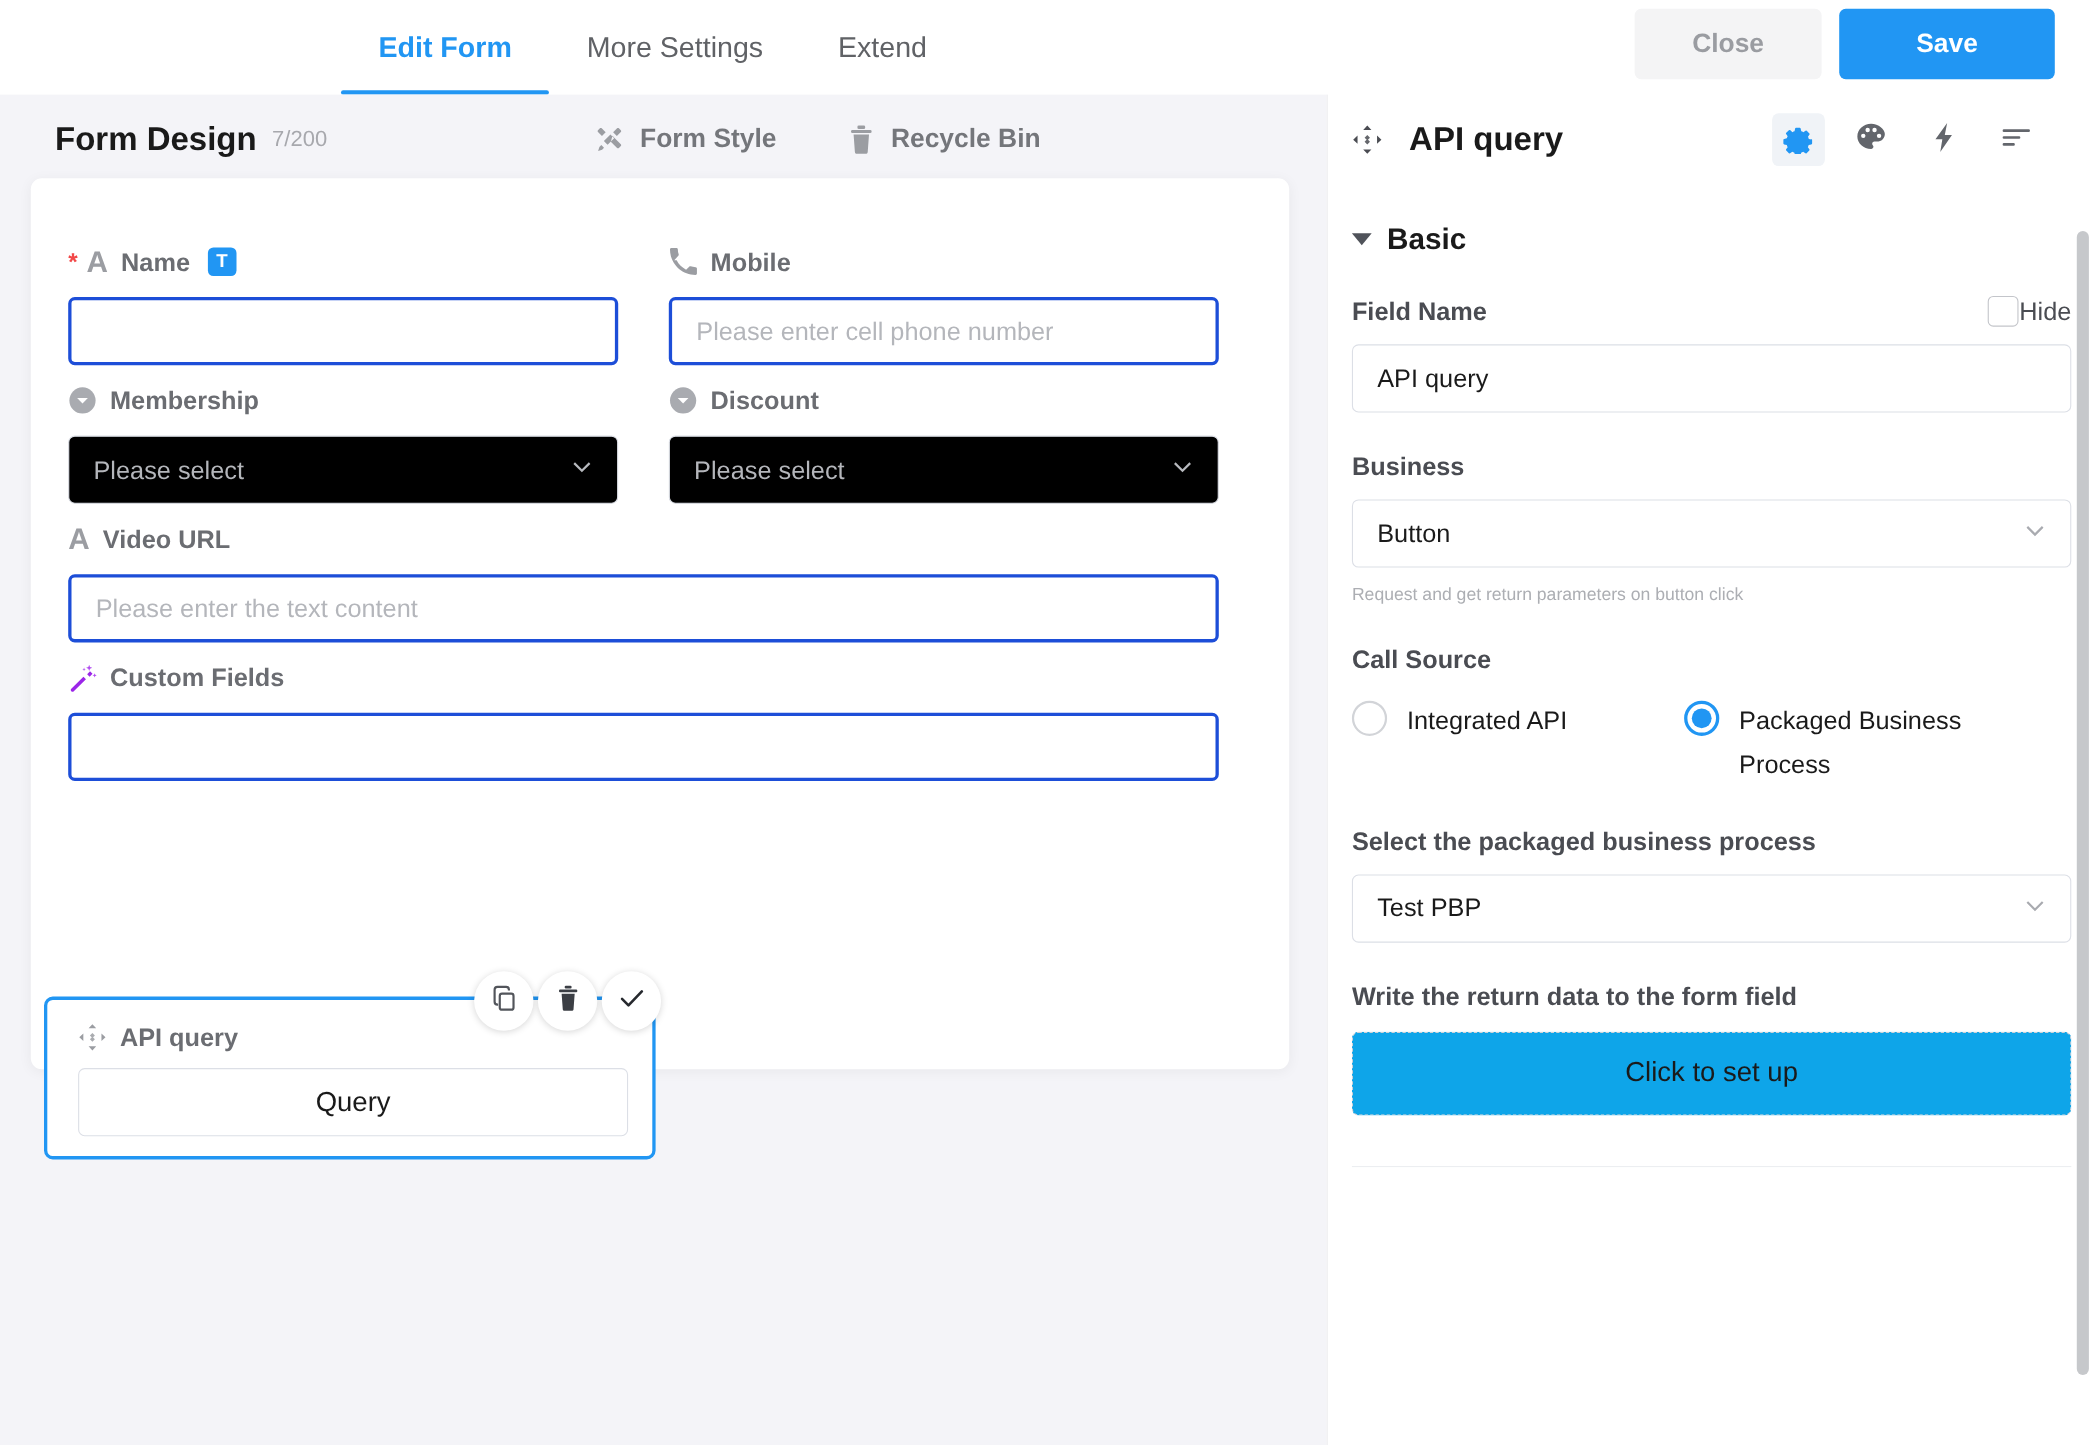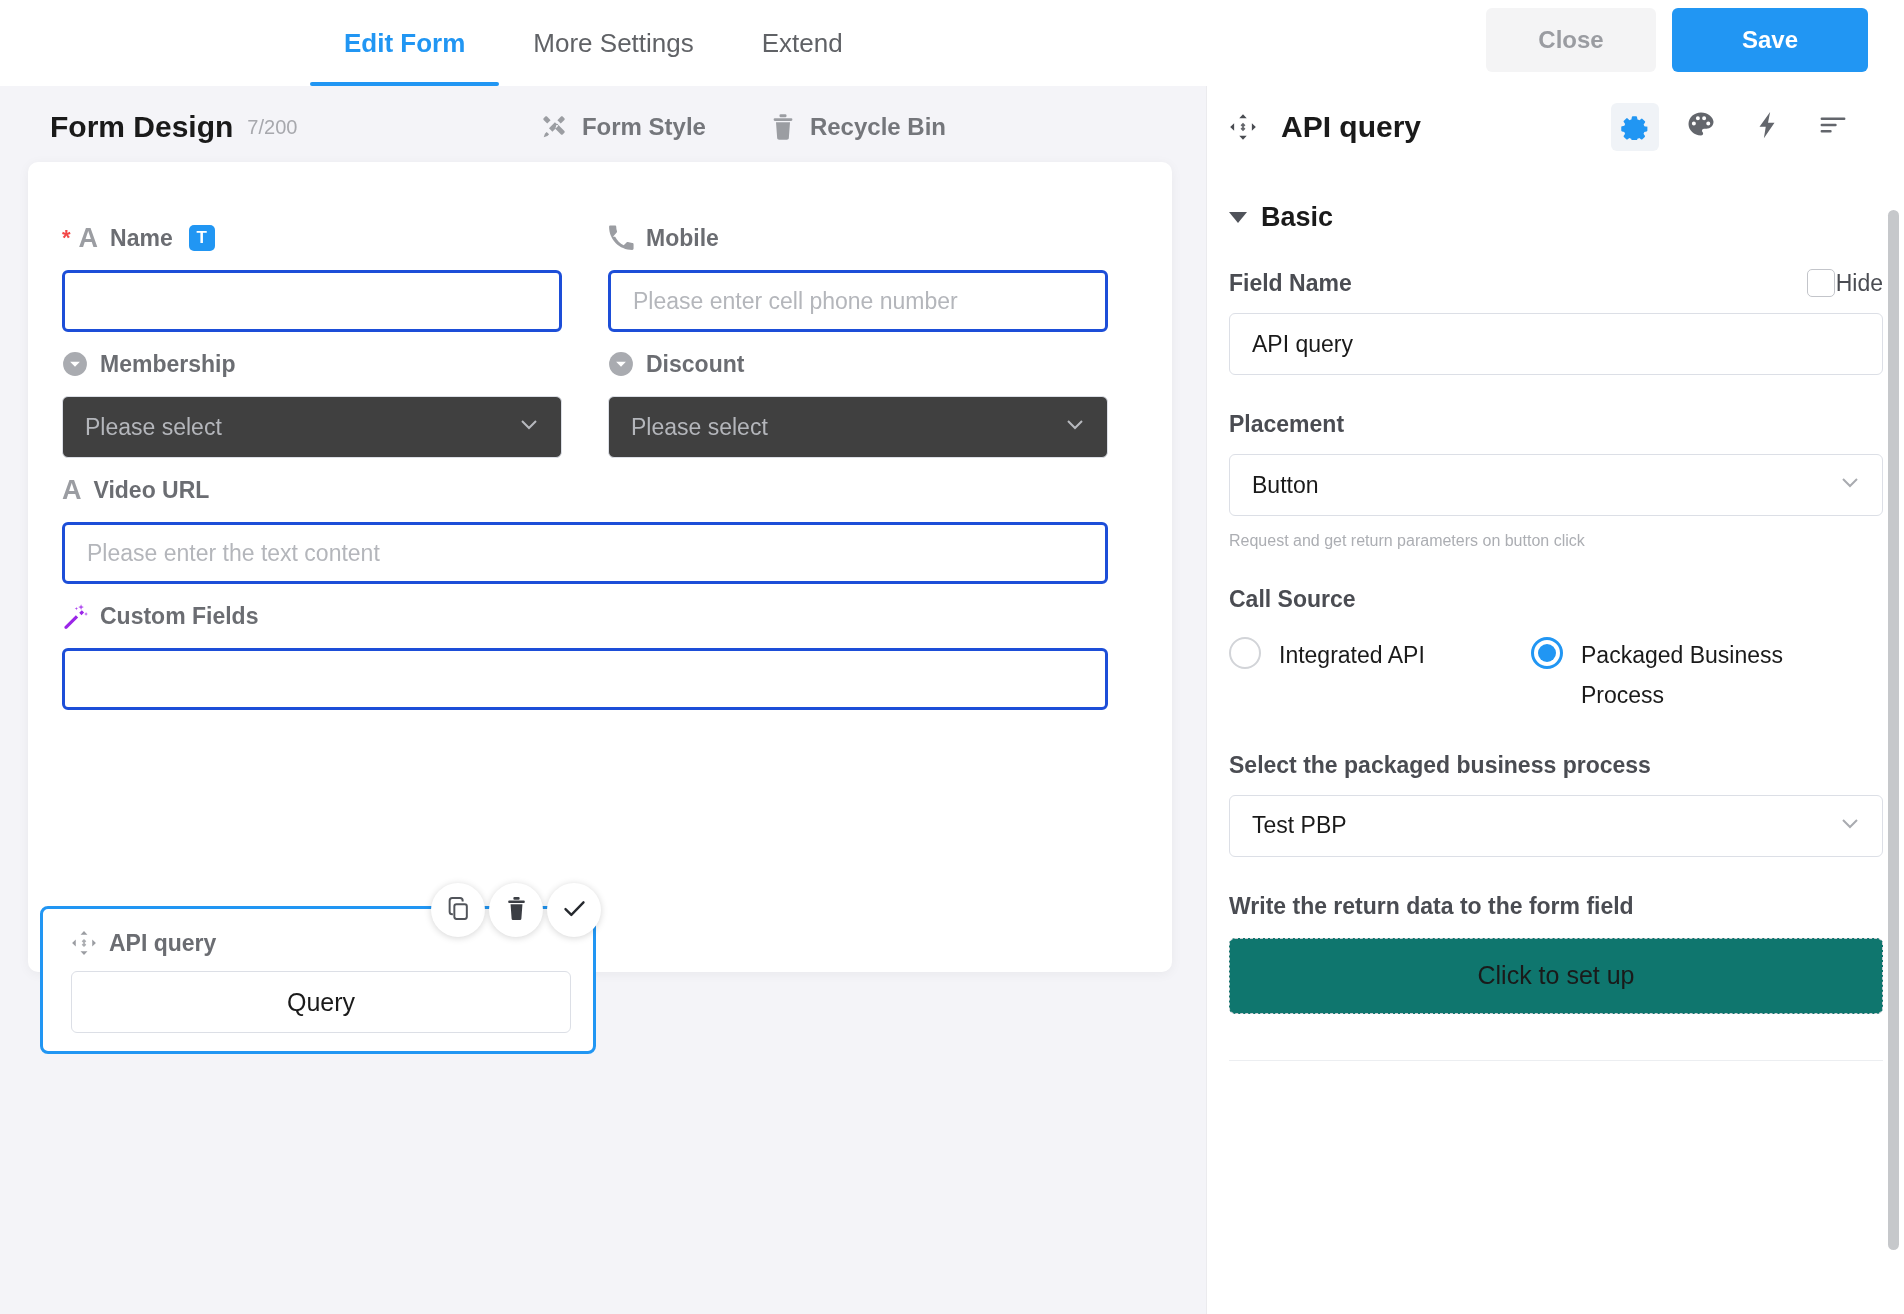--- a/index.html
+++ b/index.html
@@ -89,21 +89,21 @@
     border-radius: 5px; font-size: 17px; font-weight: 700; margin-left: 4px;
   }
   .input-box {
     width: 100%; height: 62px; border: 3px solid #1d4ed8; border-radius: 6px;
     background: #fff; font-size: 23px; color: #1a1a1a; padding: 0 22px;
     font-family: inherit; outline: none;
   }
   .input-box::placeholder { color: #b4b6bb; }
   .select-box {
     width: 100%; height: 62px; border: 1px solid #dcdfe6; border-radius: 6px;
-    background: #404040; display: flex; align-items: center; padding: 0 22px;
+    background: #000000; display: flex; align-items: center; padding: 0 22px;
     font-size: 23px; color: #b4b6bb; cursor: pointer; position: relative;
   }
   .select-box .chev { position: absolute; right: 20px; color: #b7b9be; }
 
   
   .api-block {
     position: absolute; left: 40px; top: 820px; width: 556px; height: 148px;
     border: 3px solid #2196f3; border-radius: 8px; background: #fff;
   }
   .api-block .field-label { margin: 18px 0 10px 28px; }
@@ -159,21 +159,21 @@
   .radio-item:first-child { width: 302px; }
   .radio-o { width: 32px; height: 32px; border-radius: 50%; border: 2px solid #d2d4d8; background: #fff; flex: none; margin-top: 2px; }
   .radio-o.on { border: 3px solid #2196f3; position: relative; }
   .radio-o.on::after {
     content: ""; position: absolute; inset: 4px; border-radius: 50%; background: #2196f3;
   }
   .radio-lbl { font-size: 23px; color: #1a1a1a; line-height: 1.75; max-width: 230px; }
 
   .dash-btn {
     margin-top: 18px; width: 100%; height: 76px;
-    border: 1px dashed #cfd1d6; border-radius: 6px; background: #0f766e;
+    border: 1px dashed #cfd1d6; border-radius: 6px; background: #0ea5e9;
     font-size: 25px; color: #1a1a1a; font-family: inherit; cursor: pointer;
   }
   .divider { margin-top: 46px; height: 1px; background: #eceef1; }
 
   .scrollbar {
     position: absolute; right: 5px; top: 124px; width: 11px; height: 1040px;
     background: #c6c8cb; border-radius: 6px; cursor: pointer;
   }
 </style>
 </head>
@@ -412,21 +412,21 @@
           <span class="lbl">Field Name</span>
           <span class="hide-wrap">
             <span class="cbx"></span>
             <span class="hide-lbl">Hide</span>
           </span>
         </div>
         <input class="rp-input" value="API query" style="">
       </div>
 
       <div class="grp">
-        <span class="lbl">Placement</span>
+        <span class="lbl">Business</span>
         <div class="rp-select">
           <span>Button</span>
           <span class="chev">
             <svg width="24" height="24" viewBox="0 0 24 24" fill="none" stroke="currentColor" stroke-width="2">
                 <path d="M5 9l7 7 7-7"></path>
               </svg>
           </span>
         </div>
         <div class="hint">Request and get return parameters on button click</div>
       </div>

